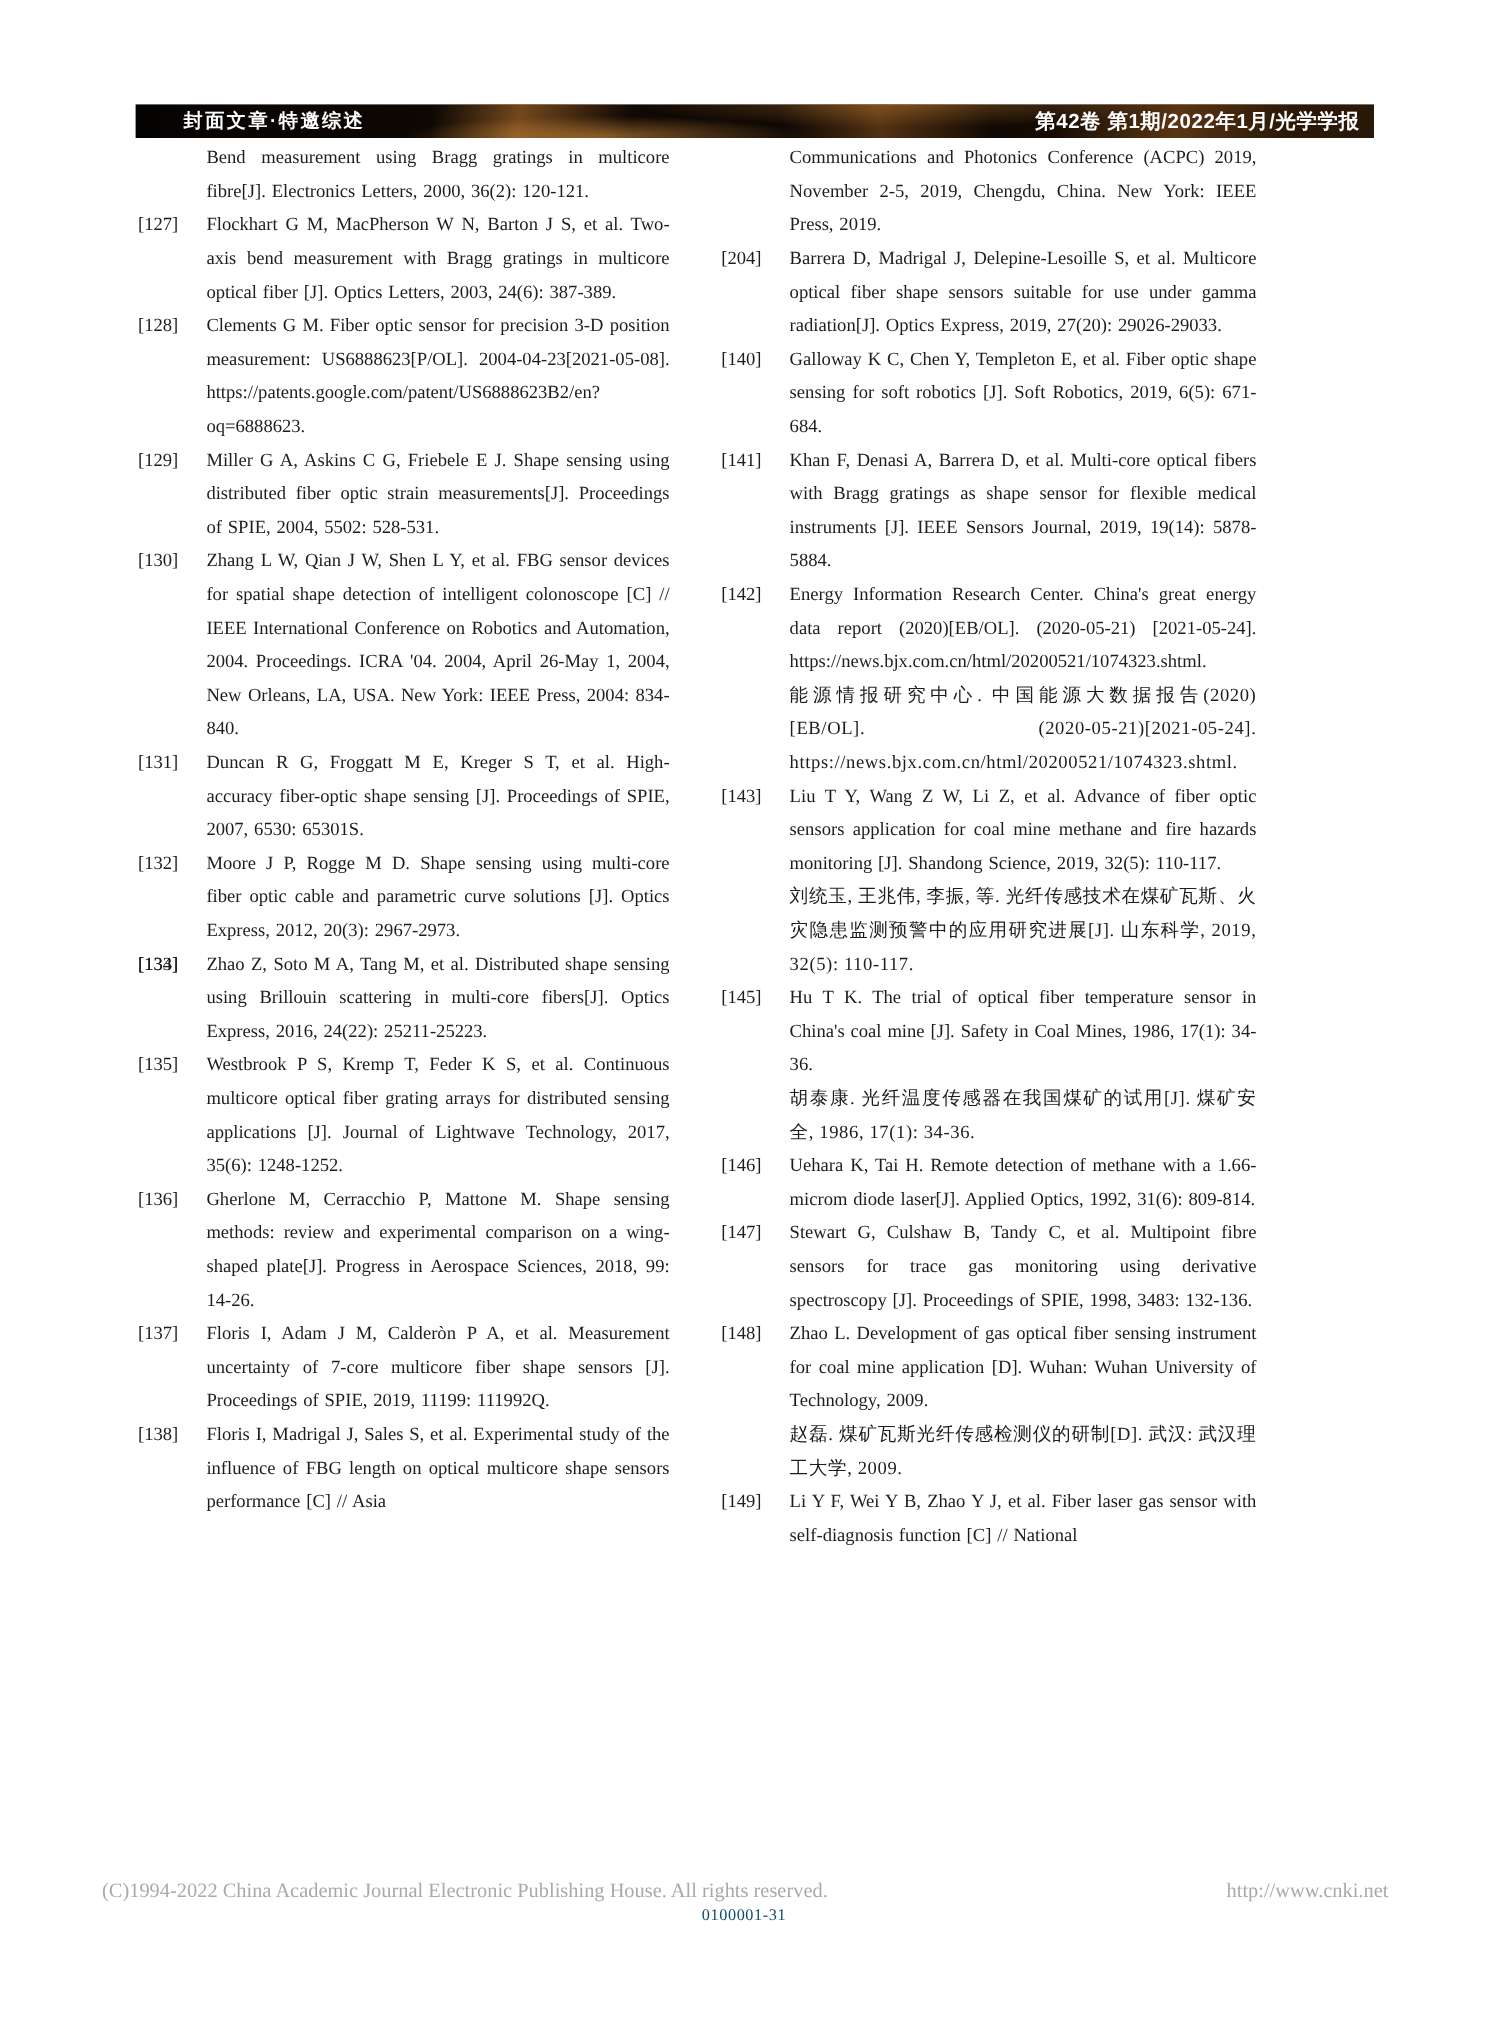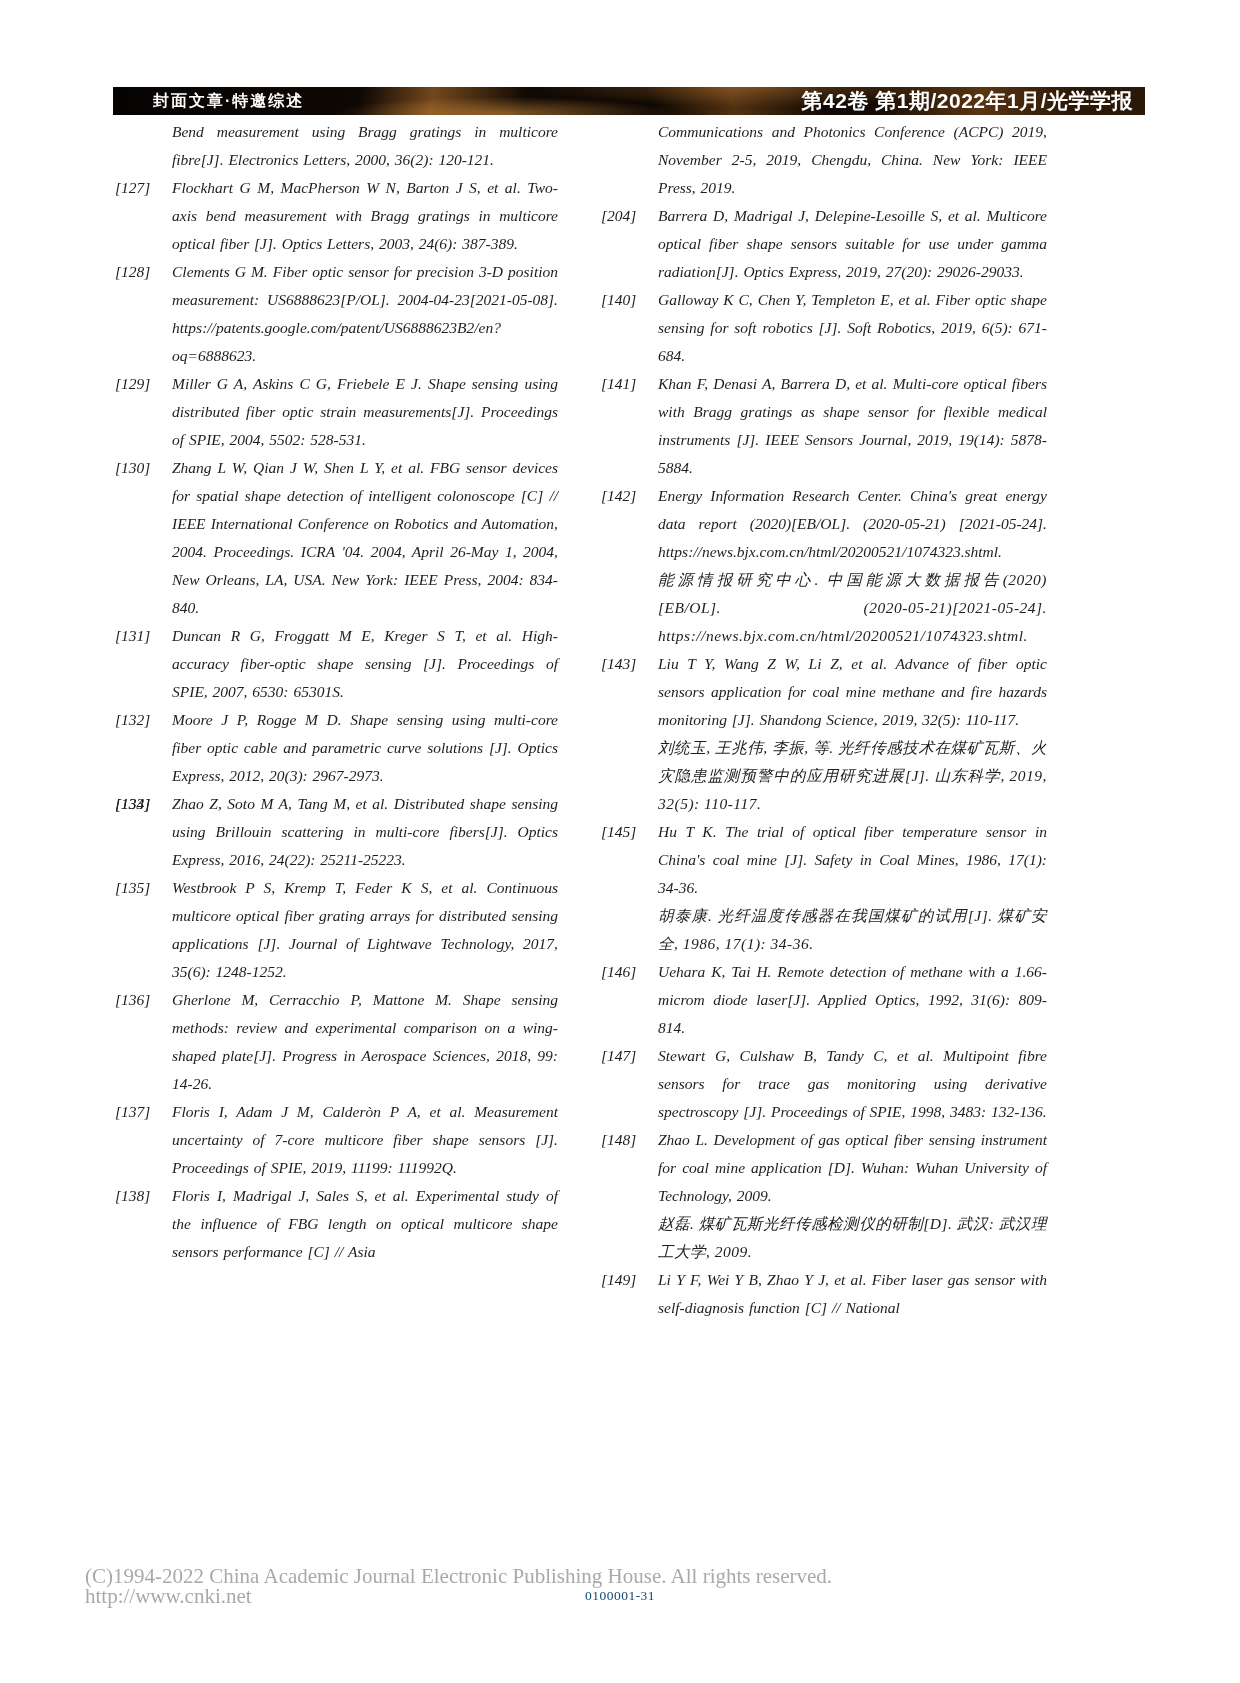--- a/index.html
+++ b/index.html
@@ -28,36 +28,35 @@
     font-size:16px;
     background:
       radial-gradient(ellipse 260px 26px at 38% 95%, rgba(234,160,70,.50), rgba(0,0,0,0) 65%),
       radial-gradient(ellipse 340px 30px at 62% 0%,  rgba(210,135,55,.38), rgba(0,0,0,0) 65%),
       linear-gradient(100deg, rgba(0,0,0,0) 24%, rgba(196,122,46,.55) 31%, rgba(0,0,0,0) 40%),
       linear-gradient(78deg,  rgba(0,0,0,0) 52%, rgba(172,104,38,.45) 60%, rgba(0,0,0,0) 69%),
       linear-gradient(100deg, rgba(0,0,0,0) 74%, rgba(140,84,30,.55) 84%, rgba(60,32,8,.3) 93%, rgba(0,0,0,0) 100%),
       linear-gradient(90deg,#050302 0%,#120a04 35%,#0a0502 60%,#1c0f05 85%,#2a1808 100%);
   }
   .header-bar .hleft{letter-spacing:2px;padding-left:24px;}
-  .header-bar .hright{letter-spacing:0.5px;font-size:21px;}
+  .header-bar .hright{letter-spacing:0.5px;font-size:17px;}
   
   .content{
     position:absolute;
     left:115px; top:118px;
     width:932px;
     display:flex;
     gap:43px;
   }
   .col{width:443px;}
   .col.right{width:446px;}
   .ref{
     position:relative;
     padding-left:57px;
     box-sizing:border-box;
-    font-style:italic;
   }
   .ref-label{
     position:absolute;
     left:0; top:0;
     font-size:15.5px;
     line-height:28px;
   }
   .ref p{
     margin:0;
     font-size:15.5px;
@@ -71,23 +70,22 @@
     word-spacing:0;
   }
   
   .footer-copy{
     position:absolute;
     left:85px; top:1566px;
     width:1072px;
     display:flex;
     justify-content:space-between;
     color:#a9a9a9;
-    font-size:21px;
+    font-size:17px;
     line-height:20px;
-    flex-direction:column;
   }
   .page-number{
     position:absolute;
     left:0; top:1588px;
     width:100%;
     text-align:center;
     font-size:13.5px;
     color:#0c4a6e;
     letter-spacing:0.5px;
   }

